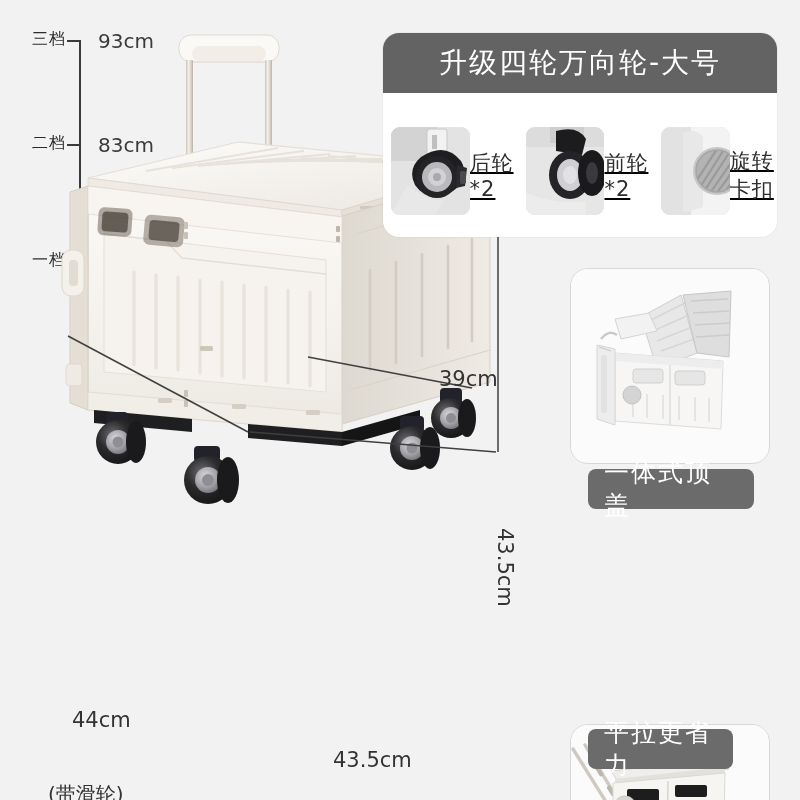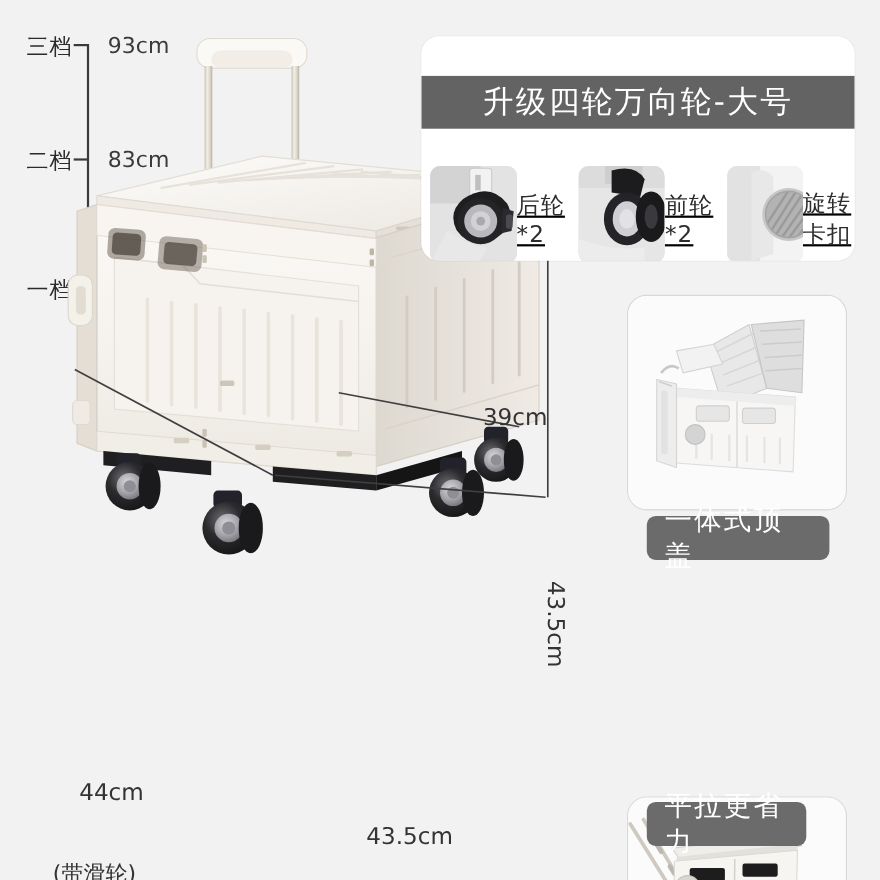--- a/index.html
+++ b/index.html
@@ -31,21 +31,21 @@
   }
   .scale-tick {
     position: absolute;
     width: 13px;
     height: 1.5px;
     background: #3a3a3a;
     left: 67px;
   }
   .scale-gear {
     position: absolute;
-    font-size: 20px;
+    font-size: 16px;
     color: #2b2b2b;
     letter-spacing: 1px;
     white-space: nowrap;
     text-align: right;
     width: 66px;
     left: 0px;
   }
   .scale-value {
     position: absolute;
     font-size: 20px;
@@ -84,26 +84,25 @@
 
   .wheels-card {
     left: 383px;
     top: 33px;
     width: 394px;
     height: 204px;
     overflow: hidden;
     box-shadow: 0 0 0 1px rgba(0,0,0,0.03);
   }
   .wheels-header {
-    height: 48px;
+    height: 60px;
     background: #636363;
     display: flex;
     align-items: center;
     justify-content: center;
-    margin-top: 36px;
   }
   .wheels-header span {
     color: #fff;
     font-size: 28px;
     letter-spacing: 2px;
     font-weight: 500;
   }
   .wheels-body {
     display: flex;
     height: 152px;

